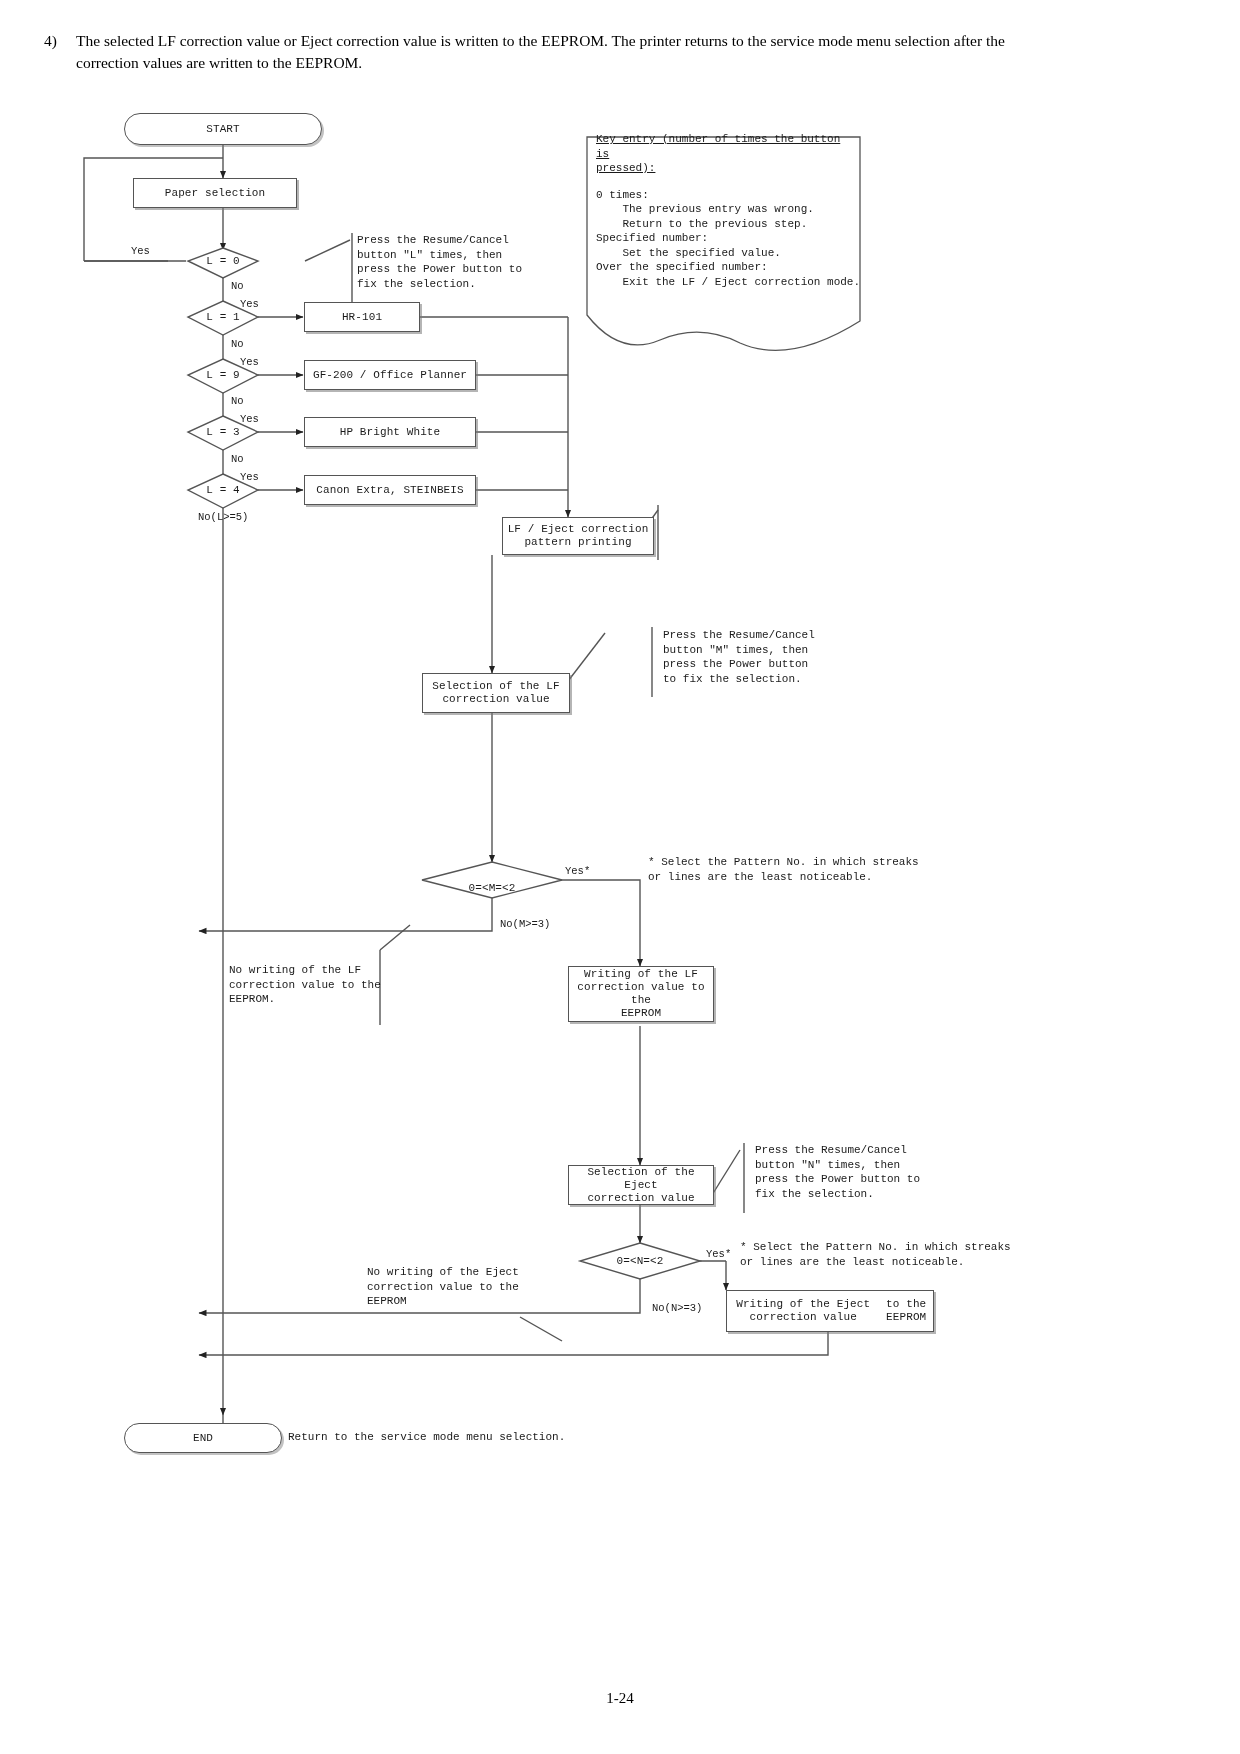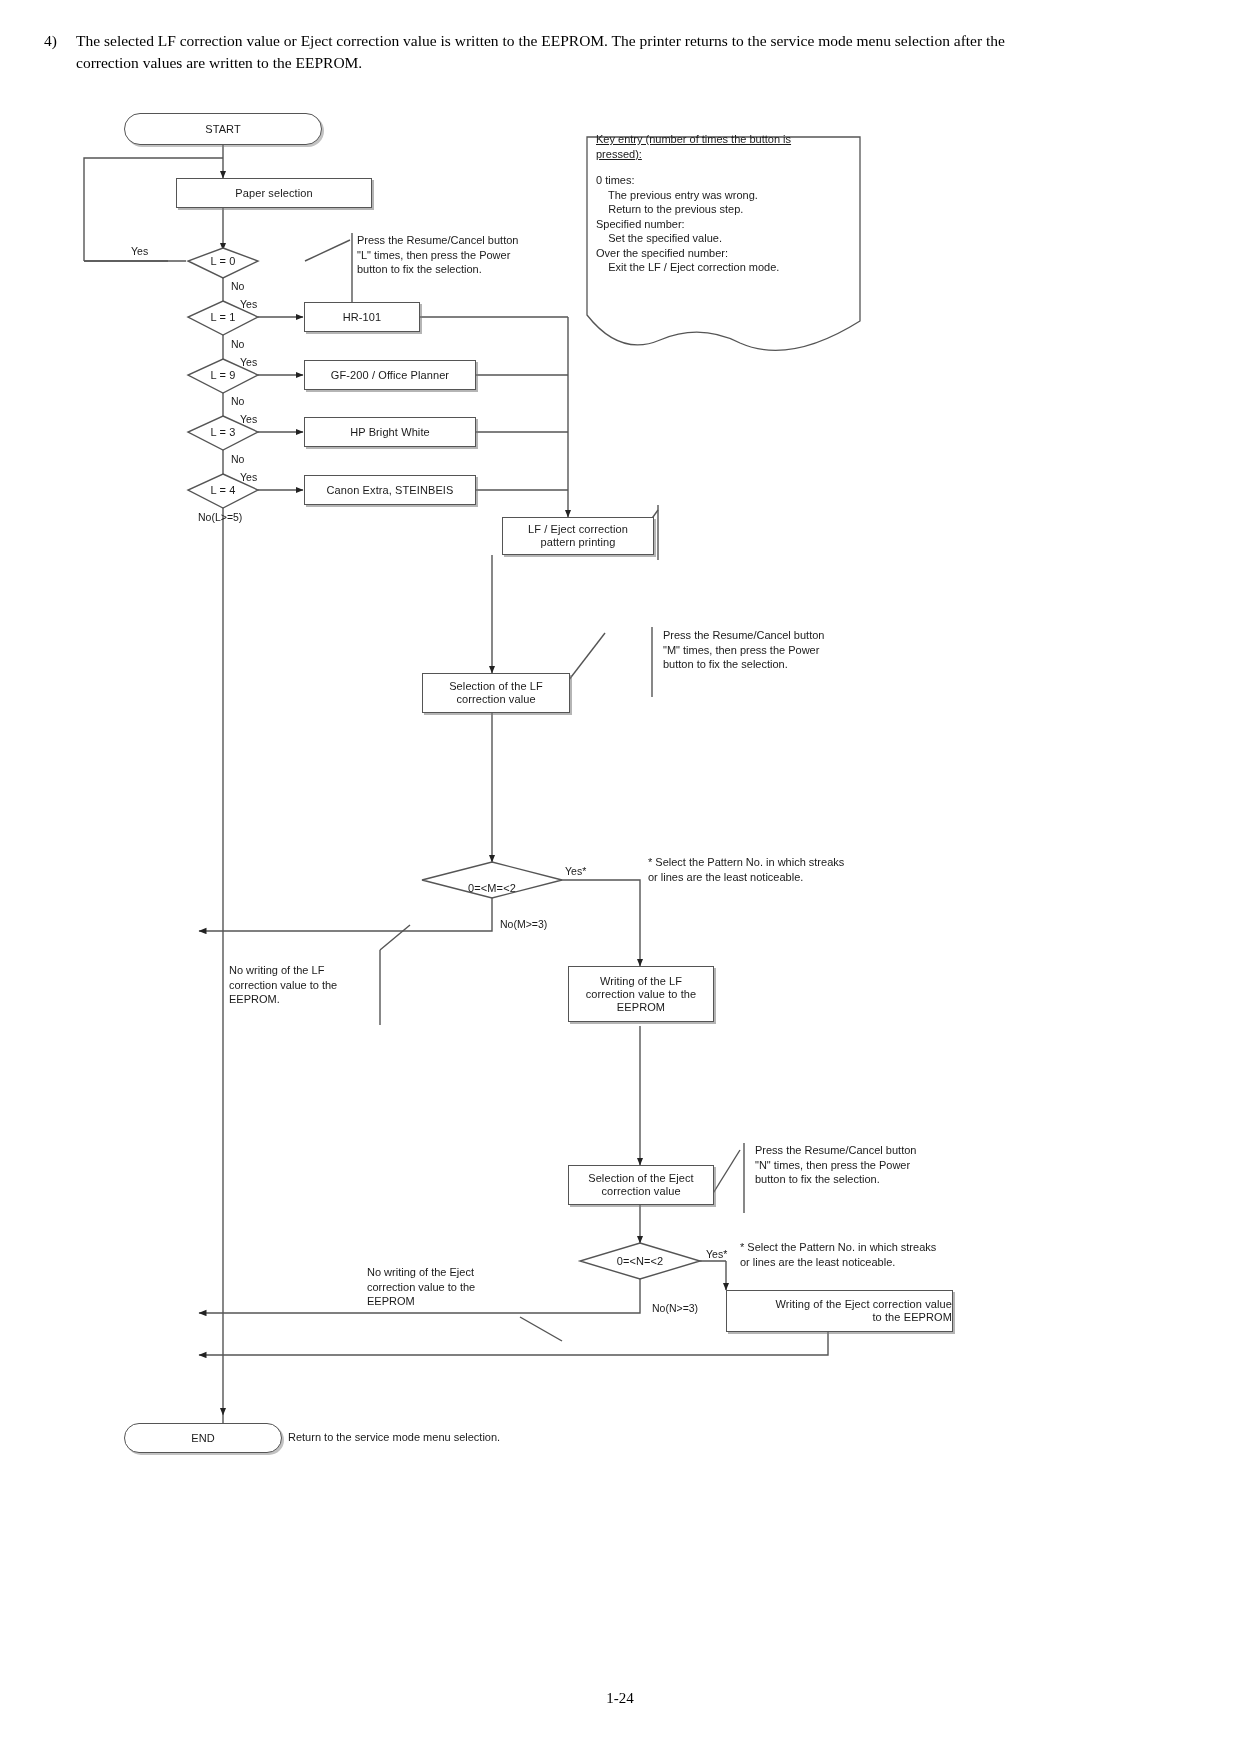--- a/index.html
+++ b/index.html
@@ -6,21 +6,21 @@
   body{width:1240px;height:1754px;position:relative;font-family:"Liberation Sans",sans-serif;color:#000;}
   .page{position:relative;width:1240px;height:1754px;overflow:hidden;}
 
   
   #intro{position:absolute;left:44px;top:30px;width:1000px;
          font-family:"Liberation Serif",serif;font-size:15.5px;line-height:22px;}
   #intro .num{position:absolute;left:0;top:0;}
   #intro .txt{display:block;margin-left:32px;text-indent:0;}
 
   
-  #flow{position:absolute;left:0;top:85px;width:1240px;height:1380px;}
+  #flow{position:absolute;left:0;top:85px;width:1240px;height:1380px;font-family:Liberation Mono, monospace;}
   #flow svg{position:absolute;left:0;top:0;}
 
   
   .node{position:absolute;box-sizing:border-box;display:flex;align-items:center;
         justify-content:center;text-align:center;font-size:11px;line-height:13px;
         color:#1a1a1a;letter-spacing:0.1px;}
   .rect{border:1.3px solid #555;background:#fff;
         box-shadow:2px 2px 0 rgba(120,120,120,.55);}
   .term{border:1.3px solid #555;background:#fff;border-radius:40px;
         box-shadow:2px 2px 0 rgba(120,120,120,.45);}
@@ -137,21 +137,21 @@
         <polygon points="223,389 258,405 223,423 188,405"></polygon>
         <polygon points="492,777 562,795 492,813 422,795"></polygon>
         <polygon points="640,1158 700,1176 640,1194 580,1176"></polygon>
       </g>
     </svg>
 
     <div class="node term" style="left:124px;top:28px;width:198px;height:32px;">
       <span>START</span>
     </div>
 
-    <div class="node rect" style="left:133px;top:93px;width:196px;height:30px;margin-left:43px;">
+    <div class="node rect" style="left:133px;top:93px;width:164px;height:30px;">
       <span>Paper selection</span>
     </div>
 
     <div class="node diamond-label" style="left:188px;top:167px;width:70px;height:18px;">
       <span>L = 0</span>
       </div>
     <div class="node diamond-label" style="left:188px;top:223px;width:70px;height:18px;">
       <span>L = 1</span>
       </div>
     <div class="node diamond-label" style="left:188px;top:281px;width:70px;height:18px;">
@@ -199,21 +199,21 @@
 
     <div class="node rect" style="left:568px;top:1080px;width:146px;height:40px;flex-direction:column;">
       <span>Selection of the Eject</span>
       <span>correction value</span>
       </div>
 
     <div class="node diamond-label" style="left:600px;top:1167px;width:80px;height:18px;">
       <span>0=&lt;N=&lt;2</span>
       </div>
 
-    <div class="node rect" style="left:726px;top:1205px;width:227px;height:42px;flex-direction:column;align-items:flex-end;">
+    <div class="node rect" style="left:726px;top:1205px;width:208px;height:42px;flex-direction:row;">
       <span>Writing of the Eject correction value</span>
       <span>to the EEPROM</span>
       </div>
 
     <div class="node term" style="left:124px;top:1338px;width:158px;height:30px;">
       <span>END</span>
       </div>
 
     <div class="edge-label" style="left:131px;top:160px;">Yes</div>
     <div class="edge-label" style="left:231px;top:195px;">No</div>

